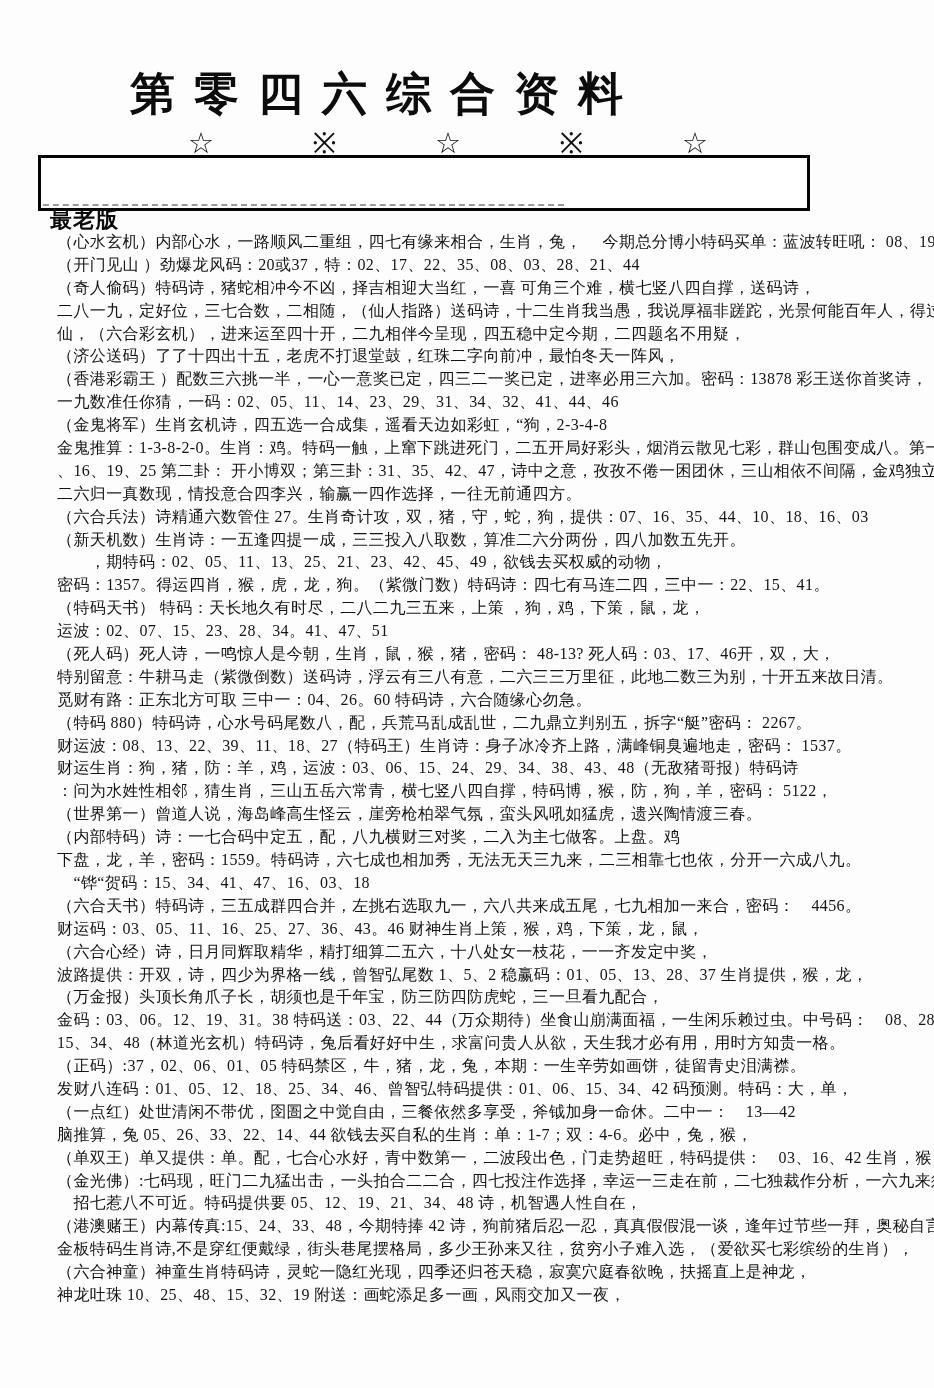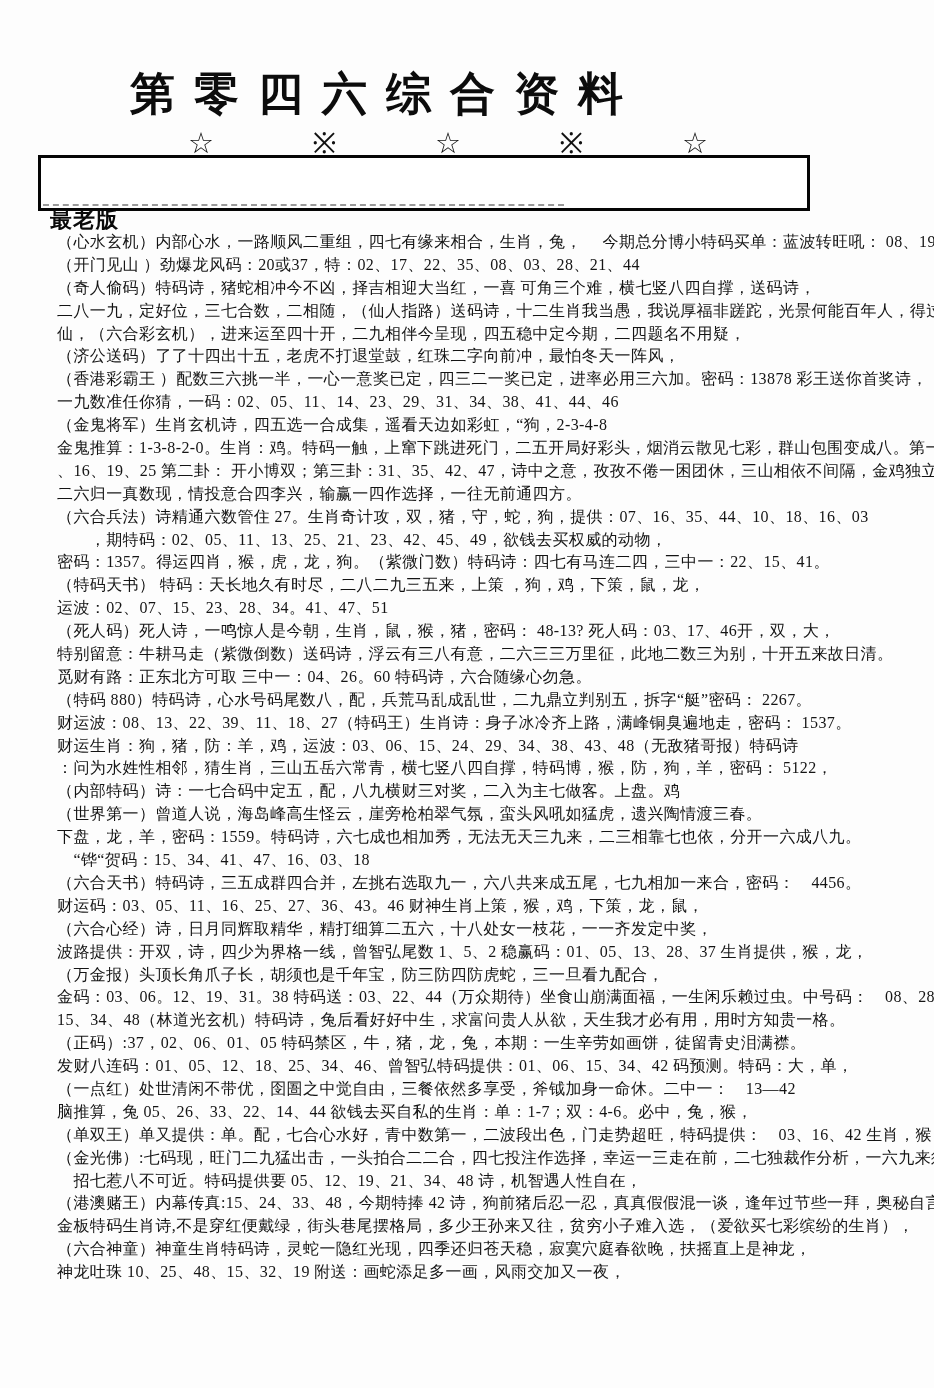--- a/index.html
+++ b/index.html
@@ -91,39 +91,40 @@
   </div>
   <div class="edition">最老版</div>
   <div class="body-text">
       <div class="line">（心水玄机）内部心水，一路顺风二重组，四七有缘来相合，生肖，兔，　 今期总分博小特码买单：蓝波转旺吼： 08、19、34</div>
       <div class="line">（开门见山 ）劲爆龙风码：20或37，特：02、17、22、35、08、03、28、21、44</div>
       <div class="line">（奇人偷码）特码诗，猪蛇相冲今不凶，择吉相迎大当红，一喜 可角三个难，横七竖八四自撑，送码诗，</div>
       <div class="line">二八一九，定好位，三七合数，二相随，（仙人指路）送码诗，十二生肖我当愚，我说厚福非蹉跎，光景何能百年人，得过且过过仙</div>
       <div class="line">仙，（六合彩玄机），进来运至四十开，二九相伴今呈现，四五稳中定今期，二四题名不用疑，</div>
       <div class="line">（济公送码）了了十四出十五，老虎不打退堂鼓，红珠二字向前冲，最怕冬天一阵风，</div>
       <div class="line">（香港彩霸王 ）配数三六挑一半，一心一意奖已定，四三二一奖已定，进率必用三六加。密码：13878 彩王送你首奖诗，</div>
-      <div class="line">一九数准任你猜，一码：02、05、11、14、23、29、31、34、38、41、44、46</div>
+      <div class="line">一九数准任你猜，一码：02、05、11、14、23、29、31、34、32、41、44、46</div>
       <div class="line">（金鬼将军）生肖玄机诗，四五选一合成集，遥看天边如彩虹，“狗，2-3-4-8</div>
       <div class="line">金鬼推算：1-3-8-2-0。生肖：鸡。特码一触，上窜下跳进死门，二五开局好彩头，烟消云散见七彩，群山包围变成八。第一卦：02</div>
       <div class="line">、16、19、25 第二卦： 开小博双；第三卦：31、35、42、47，诗中之意，孜孜不倦一困团休，三山相依不间隔，金鸡独立领群雄，</div>
       <div class="line">二六归一真数现，情投意合四李兴，输赢一四作选择，一往无前通四方。</div>
       <div class="line">（六合兵法）诗精通六数管住 27。生肖奇计攻，双，猪，守，蛇，狗，提供：07、16、35、44、10、18、16、03</div>
+      <div class="line">（新天机数）生肖诗：一五逢四提一成，三三投入八取数，算准二六分两份，四八加数五先开。</div>
       <div class="line">　　，期特码：02、05、11、13、25、21、23、42、45、49，欲钱去买权威的动物，</div>
       <div class="line">密码：1357。得运四肖，猴，虎，龙，狗。（紫微门数）特码诗：四七有马连二四，三中一：22、15、41。</div>
       <div class="line">（特码天书） 特码：天长地久有时尽，二八二九三五来，上策 ，狗，鸡，下策，鼠，龙，</div>
       <div class="line">运波：02、07、15、23、28、34。41、47、51</div>
       <div class="line">（死人码）死人诗，一鸣惊人是今朝，生肖，鼠，猴，猪，密码： 48-13? 死人码：03、17、46开，双，大，</div>
       <div class="line">特别留意：牛耕马走（紫微倒数）送码诗，浮云有三八有意，二六三三万里征，此地二数三为别，十开五来故日清。</div>
       <div class="line">觅财有路：正东北方可取 三中一：04、26。60 特码诗，六合随缘心勿急。</div>
       <div class="line">（特码 880）特码诗，心水号码尾数八，配，兵荒马乱成乱世，二九鼎立判别五，拆字“艇”密码： 2267。</div>
       <div class="line">财运波：08、13、22、39、11、18、27（特码王）生肖诗：身子冰冷齐上路，满峰铜臭遍地走，密码： 1537。</div>
       <div class="line">财运生肖：狗，猪，防：羊，鸡，运波：03、06、15、24、29、34、38、43、48（无敌猪哥报）特码诗</div>
       <div class="line">：问为水姓性相邻，猜生肖，三山五岳六常青，横七竖八四自撑，特码博，猴，防，狗，羊，密码： 5122，</div>
+      <div class="line">（世界第一）曾道人说，海岛峰高生怪云，崖旁枪柏翠气氛，蛮头风吼如猛虎，遗兴陶情渡三春。</div>
       <div class="line">（内部特码）诗：一七合码中定五，配，八九横财三对奖，二入为主七做客。上盘。鸡</div>
-      <div class="line">（世界第一）曾道人说，海岛峰高生怪云，崖旁枪柏翠气氛，蛮头风吼如猛虎，遗兴陶情渡三春。</div>
       <div class="line">下盘，龙，羊，密码：1559。特码诗，六七成也相加秀，无法无天三九来，二三相靠七也依，分开一六成八九。</div>
       <div class="line">　“铧“贺码：15、34、41、47、16、03、18</div>
       <div class="line">（六合天书）特码诗，三五成群四合并，左挑右选取九一，六八共来成五尾，七九相加一来合，密码：　4456。</div>
       <div class="line">财运码：03、05、11、16、25、27、36、43。46 财神生肖上策，猴，鸡，下策，龙，鼠，</div>
       <div class="line">（六合心经）诗，日月同辉取精华，精打细算二五六，十八处女一枝花，一一齐发定中奖，</div>
       <div class="line">波路提供：开双，诗，四少为界格一线，曾智弘尾数 1、5、2 稳赢码：01、05、13、28、37 生肖提供，猴，龙，</div>
       <div class="line">（万金报）头顶长角爪子长，胡须也是千年宝，防三防四防虎蛇，三一旦看九配合，</div>
       <div class="line">金码：03、06。12、19、31。38 特码送：03、22、44（万众期待）坐食山崩满面福，一生闲乐赖过虫。中号码：　08、28、43</div>
       <div class="line">15、34、48（林道光玄机）特码诗，兔后看好好中生，求富问贵人从欲，天生我才必有用，用时方知贵一格。</div>
       <div class="line">（正码）:37，02、06、01、05 特码禁区，牛，猪，龙，兔，本期：一生辛劳如画饼，徒留青史泪满襟。</div>

